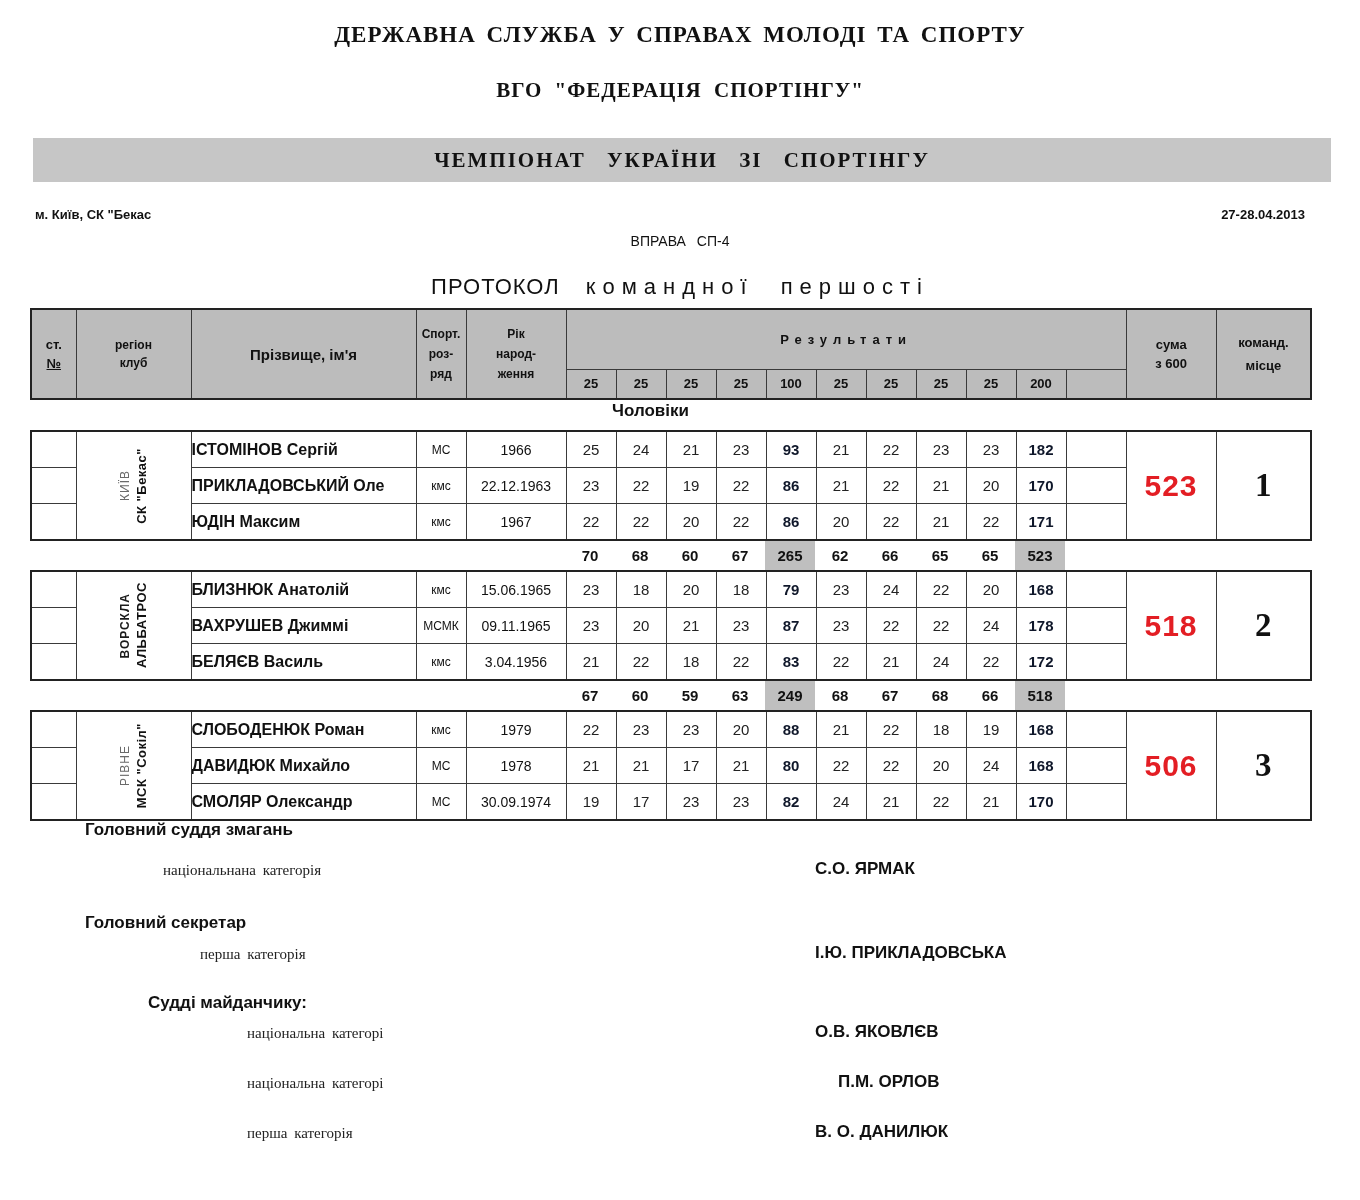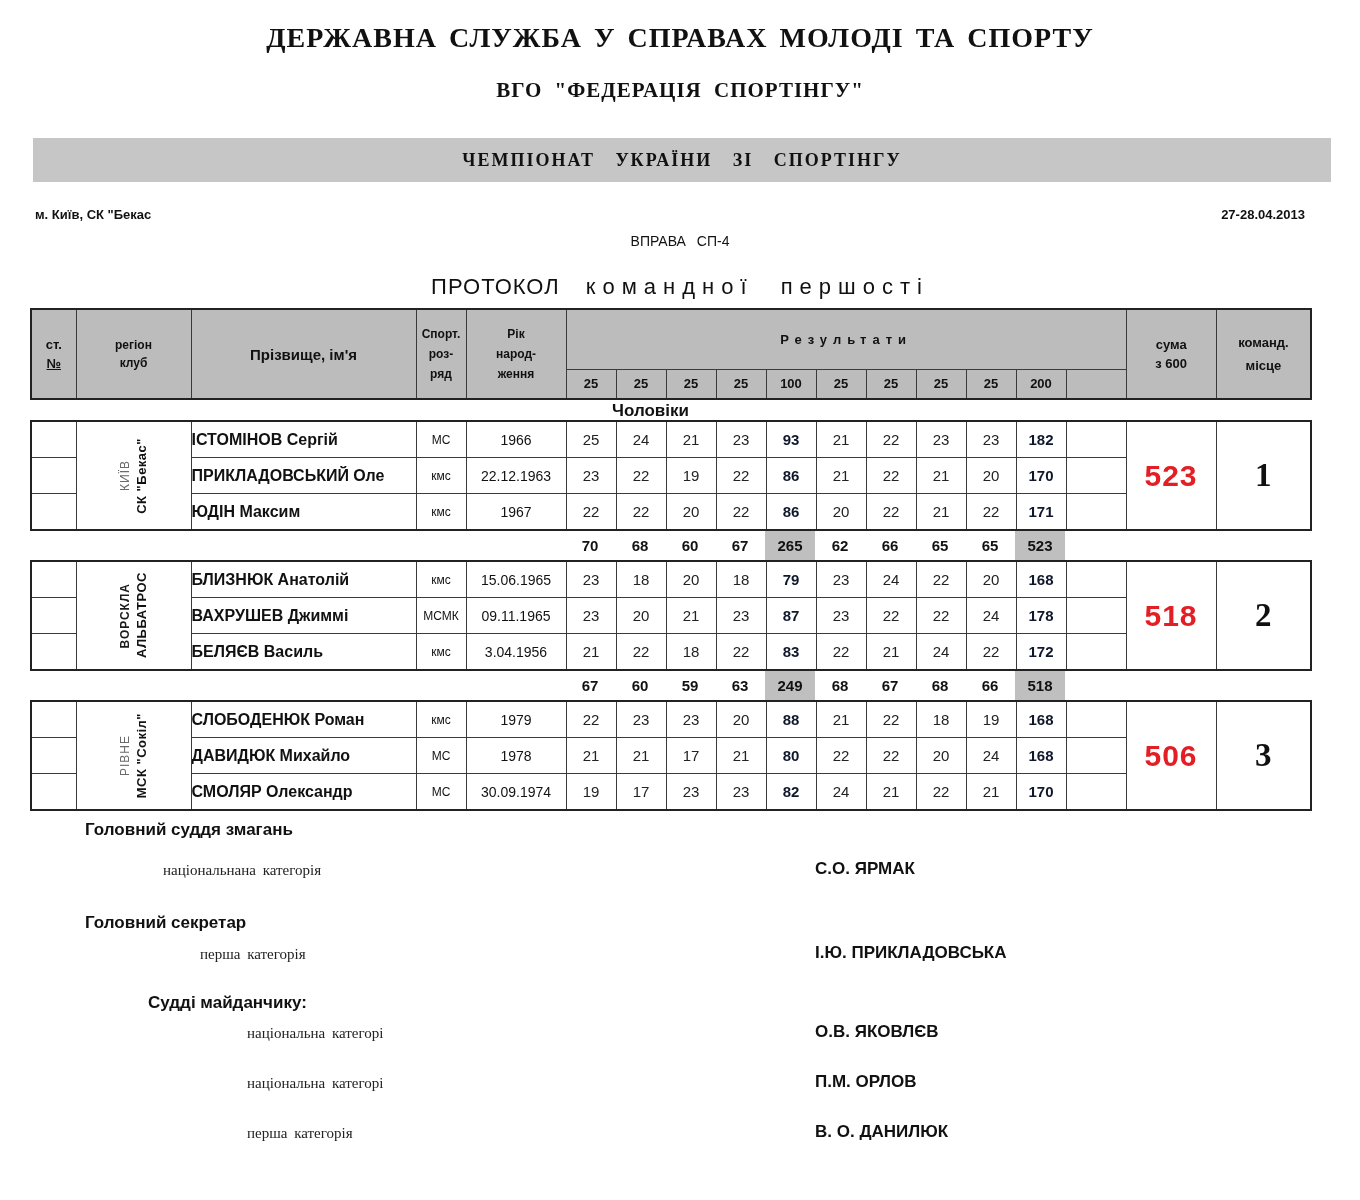--- a/index.html
+++ b/index.html
@@ -4,26 +4,26 @@
 <style>
   html,body{margin:0;padding:0;}
   body{
     width:1360px;height:1200px;position:relative;background:#ffffff;
     font-family:"Liberation Sans",sans-serif;color:#111;
     -webkit-font-smoothing:antialiased;
   }
 
   
   .org-line1{position:absolute;top:22px;left:0;width:100%;text-align:center;
-    font-family:"Liberation Serif",serif;font-weight:bold;font-size:28px;letter-spacing:1px;word-spacing:4px;}
+    font-family:"Liberation Serif",serif;font-weight:bold;font-size:23px;letter-spacing:1px;word-spacing:4px;}
   .org-line2{position:absolute;top:78px;left:0;width:100%;text-align:center;
     font-family:"Liberation Serif",serif;font-weight:bold;font-size:21px;letter-spacing:1px;word-spacing:6px;}
   .banner{position:absolute;top:138px;left:33px;width:1298px;height:44px;background:#c6c6c6;
     display:flex;align-items:center;justify-content:center;
-    font-family:"Liberation Serif",serif;font-weight:bold;font-size:18px;letter-spacing:2px;word-spacing:14px;}
+    font-family:"Liberation Serif",serif;font-weight:bold;font-size:21px;letter-spacing:2px;word-spacing:14px;}
   .venue{position:absolute;top:207px;left:35px;font-weight:bold;font-size:13px;}
   .date{position:absolute;top:207px;right:55px;font-weight:bold;font-size:13px;}
   .exercise{position:absolute;top:233px;left:0;width:100%;text-align:center;
     font-weight:normal;font-size:14px;word-spacing:7px;}
   .protocol{position:absolute;top:274px;left:0;width:100%;text-align:center;font-weight:normal;font-size:22px;}
   .protocol .p-word{letter-spacing:1px;margin-right:26px;}
   .protocol .p-rest{letter-spacing:7px;word-spacing:14px;}
 
   
   .tablewrap{position:absolute;top:308px;left:30px;width:1282px;}
@@ -37,21 +37,21 @@
     padding:0;vertical-align:middle;overflow:hidden;}
   table.head tr.r1{height:60px;}
   table.head tr.r2{height:30px;}
   th .stack2{display:flex;flex-direction:column;gap:4px;align-items:center;justify-content:center;}
   th .stack3{display:flex;flex-direction:column;gap:6px;align-items:center;justify-content:center;font-size:12px;}
   th.h-results{letter-spacing:6px;font-size:14px;word-spacing:4px;}
   th.h-series{background:#ffffff;font-size:14px;}
   th.h-subgap{background:#ffffff;}
   .nmark{text-decoration:underline;}
 
-  .sectionrow{height:20px;position:relative;}
+  .sectionrow{height:30px;position:relative;}
   .sectionrow span{position:absolute;left:582px;top:1px;font-weight:bold;font-size:17px;}
 
   table.team{border:2px solid #222;}
   table.team td{border:1px solid #3a3a3a;padding:0;vertical-align:middle;overflow:hidden;height:35px;}
   td.name{font-weight:bold;font-size:16px;padding-left:6px;white-space:nowrap;text-align:left;}
   td.rank{font-size:12px;text-align:center;white-space:nowrap;}
   td.born{font-size:14px;text-align:center;white-space:nowrap;}
   td.sc{font-size:15px;text-align:center;color:#222;}
   td.sc.bcol{font-weight:bold;color:#0f172a;}
   td.regioncell{vertical-align:middle;}
@@ -507,15 +507,15 @@
 <div class="off-name" style="left:815px;top:859px;">С.О. ЯРМАК</div>
 
 <div class="off-role" style="left:85px;top:913px;">Головний секретар</div>
 <div class="off-cat" style="left:200px;top:946px;">перша категорія</div>
 <div class="off-name" style="left:815px;top:943px;">І.Ю. ПРИКЛАДОВСЬКА</div>
 
 <div class="off-role" style="left:148px;top:993px;">Судді майданчику:</div>
 <div class="off-cat" style="left:247px;top:1025px;">національна категорі</div>
 <div class="off-name" style="left:815px;top:1022px;">О.В. ЯКОВЛЄВ</div>
 <div class="off-cat" style="left:247px;top:1075px;">національна категорі</div>
-<div class="off-name" style="left:815px;top:1072px;">П.М. ОРЛОВ</div>
+<div class="off-name" style="left:838px;top:1072px;">П.М. ОРЛОВ</div>
 <div class="off-cat" style="left:247px;top:1125px;">перша категорія</div>
 <div class="off-name" style="left:815px;top:1122px;">В. О. ДАНИЛЮК</div>
 
 </body></html>

